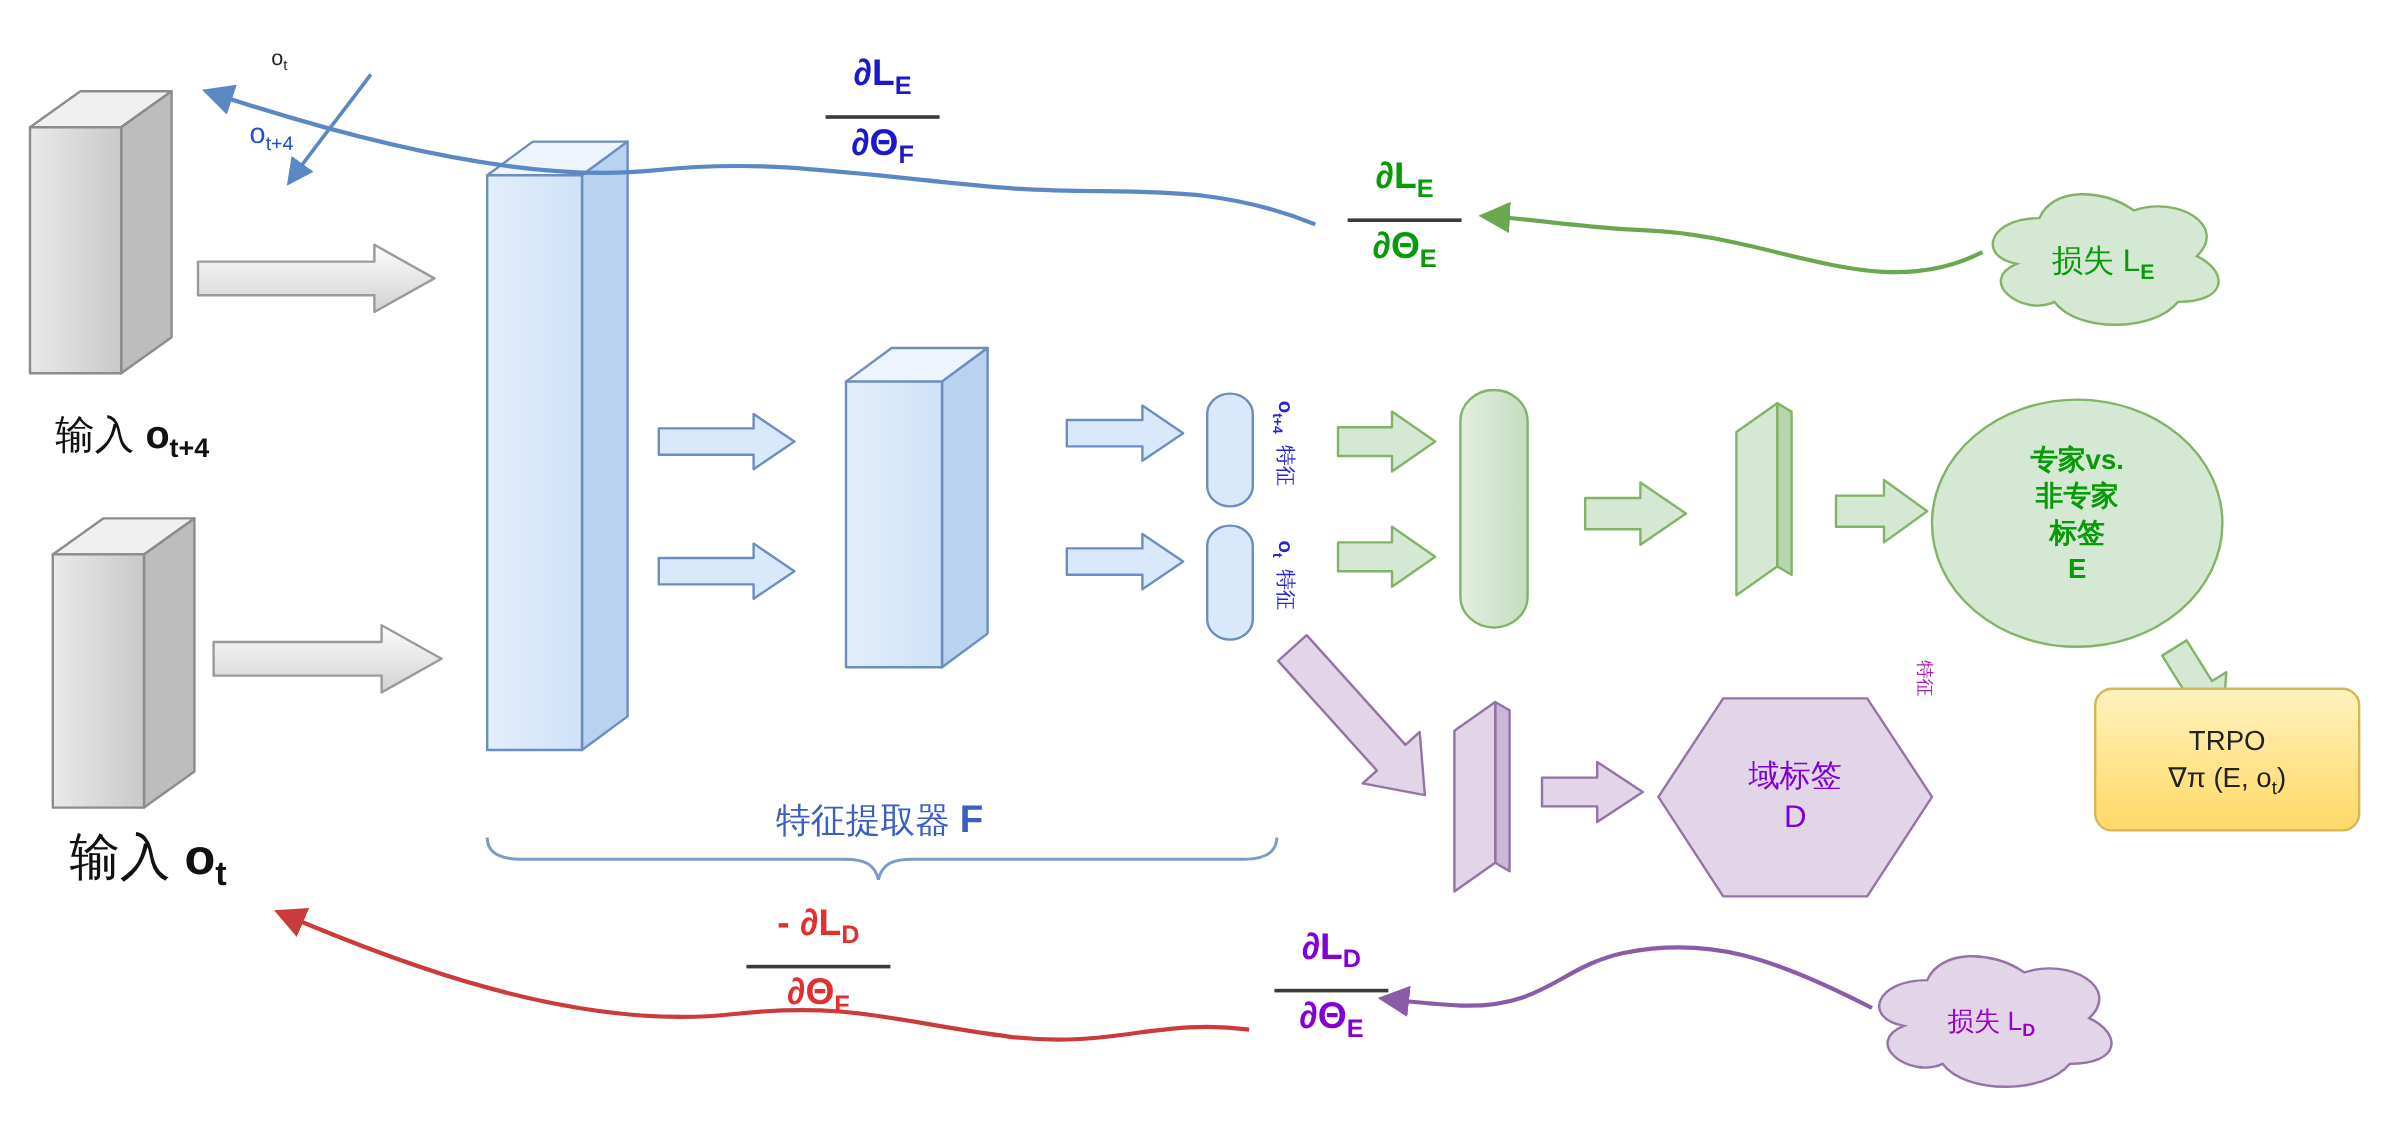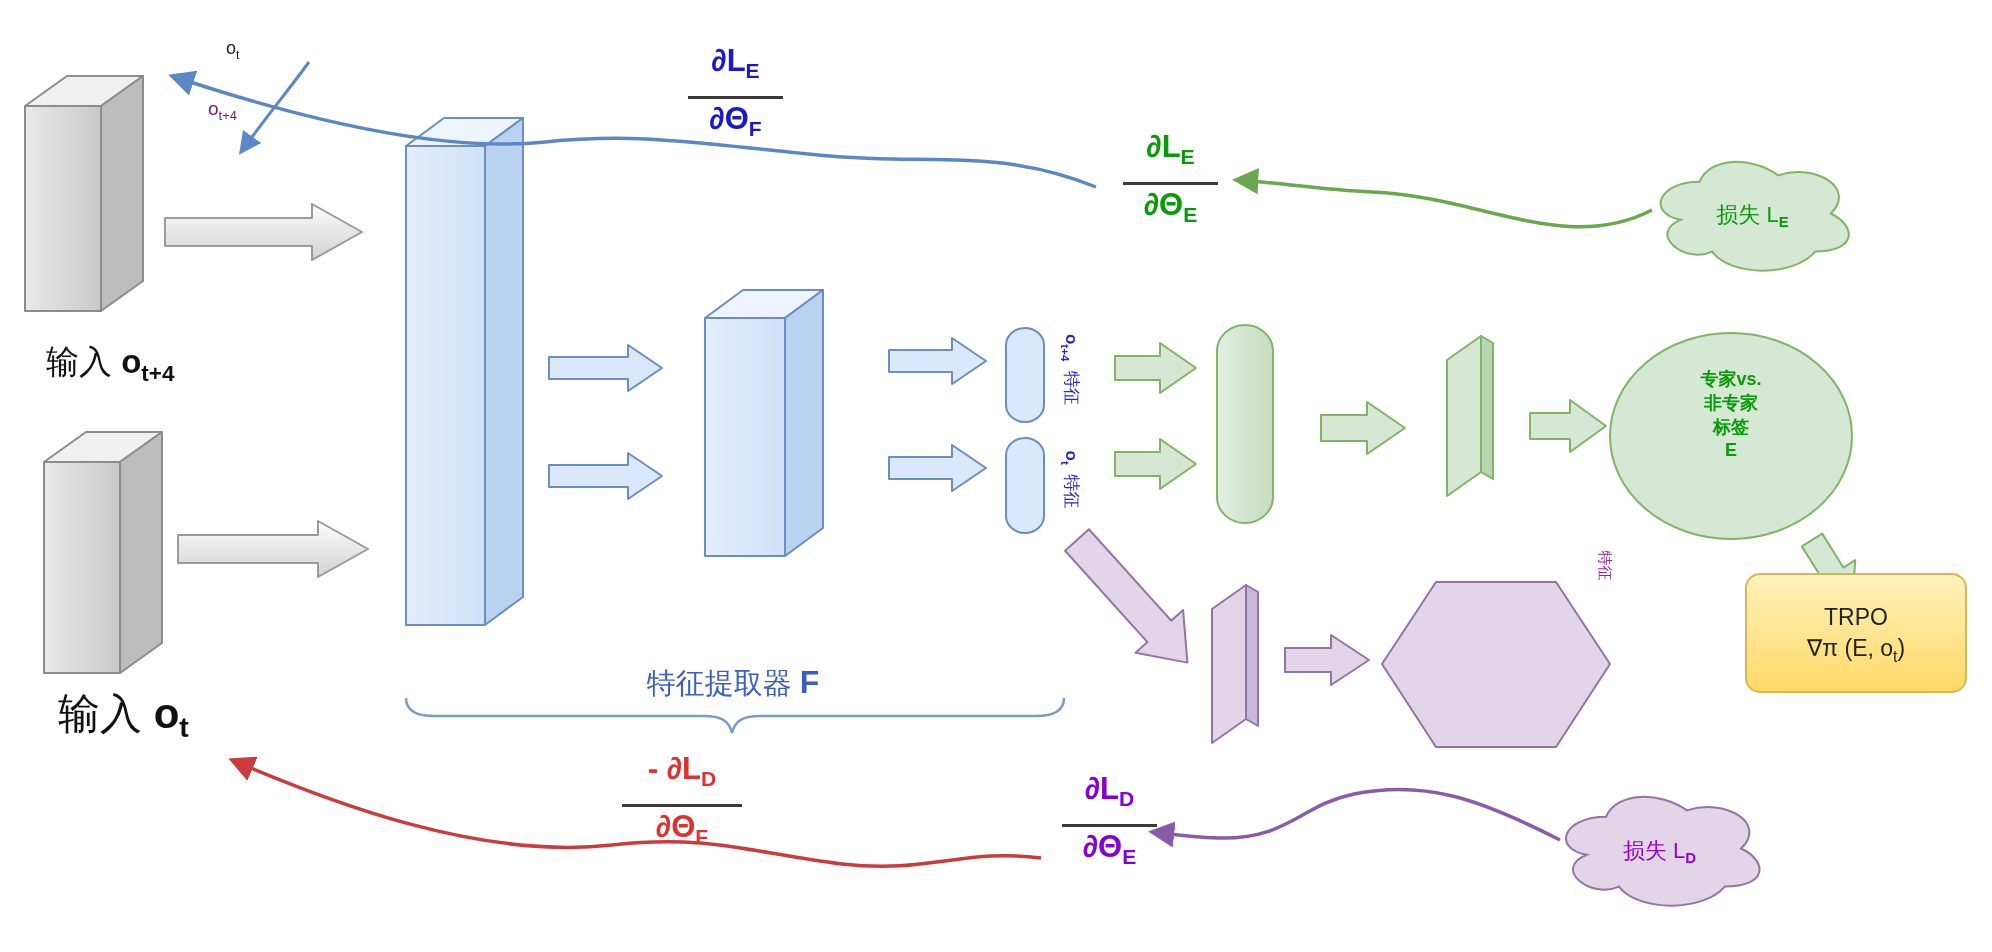--- a/index.html
+++ b/index.html
@@ -127,21 +127,21 @@
   <div class="label" style="left:46px; top:340px; font-size:33px; color:#111;">
     <span>输入 </span><span class="bold">o</span><sub class="bold">t+4</sub>
   </div>
   <div class="label" style="left:58px; top:686px; font-size:42px; color:#111;">
     <span>输入 </span><span class="bold">o</span><sub class="bold">t</sub>
   </div>
 
   <div class="label" style="left:226px; top:38px; font-size:18px; color:#222;">
     <span>o</span><sub>t</sub>
   </div>
-  <div class="label" style="left:208px; top:98px; font-size:19px; color:#701a75;">
+  <div class="label" style="left:208px; top:98px; font-size:24px; color:#1d4ed8;">
     <span>o</span><sub>t+4</sub>
   </div>
 
   <div class="fraction" style="left:688px; top:44px; width:95px; font-size:31px; color:#1a1acc;">
     <span class="num"><span>∂L</span><sub>E</sub></span>
     <span class="den"><span>∂Θ</span><sub>F</sub></span>
   </div>
   <div class="fraction" style="left:1123px; top:130px; width:95px; font-size:31px; color:#089a08;">
     <span class="num"><span>∂L</span><sub>E</sub></span>
     <span class="den"><span>∂Θ</span><sub>E</sub></span>
@@ -164,33 +164,37 @@
     <span style="margin-left:5px;">特征</span>
   </div>
   <div class="vlabel" style="left:1011px; top:468px; width:120px; font-size:17px; color:#2424d8;">
     <span class="bold">o</span><sub class="bold">t</sub>
     <span style="margin-left:5px;">特征</span>
   </div>
   <div class="vlabel" style="left:1575px; top:556px; width:58px; font-size:15px; color:#a21caf;">
     <span>特征</span>
   </div>
 
-  <div class="stack bold" style="left:1631px; top:368px; width:200px; font-size:18px; line-height:1.32; color:#089a08;">
+  <div class="stack bold" style="left:1631px; top:368px; width:200px; font-size:23px; line-height:1.32; color:#089a08;">
     <span class="line">专家vs.</span>
     <span class="line">非专家</span>
     <span class="line">标签</span>
     <span class="line">E</span>
   </div>
 
+  <div class="stack" style="left:1396px; top:630px; width:200px; font-size:26px; line-height:1.3; color:#7f00d4;">
+    <span class="line">域标签</span>
+    <span class="line">D</span>
+  </div>
 
   <div class="stack" style="left:1756px; top:602px; width:200px; font-size:23px; line-height:1.35; color:#222;">
     <span class="line">TRPO</span>
     <span class="line"><span>∇π (E, o</span><sub>t</sub><span>)</span></span>
   </div>
 
-  <div class="label" style="left:1655px; top:200px; width:195px; text-align:center; font-size:22px; color:#089a08;">
+  <div class="label" style="left:1655px; top:200px; width:195px; text-align:center; font-size:26px; color:#089a08;">
     <span>损失 L</span><sub class="bold">E</sub>
   </div>
   <div class="label" style="left:1562px; top:836px; width:195px; text-align:center; font-size:22px; color:#9b00c8;">
     <span>损失 L</span><sub class="bold">D</sub>
   </div>
 
 </div>
 
 </body></html>

